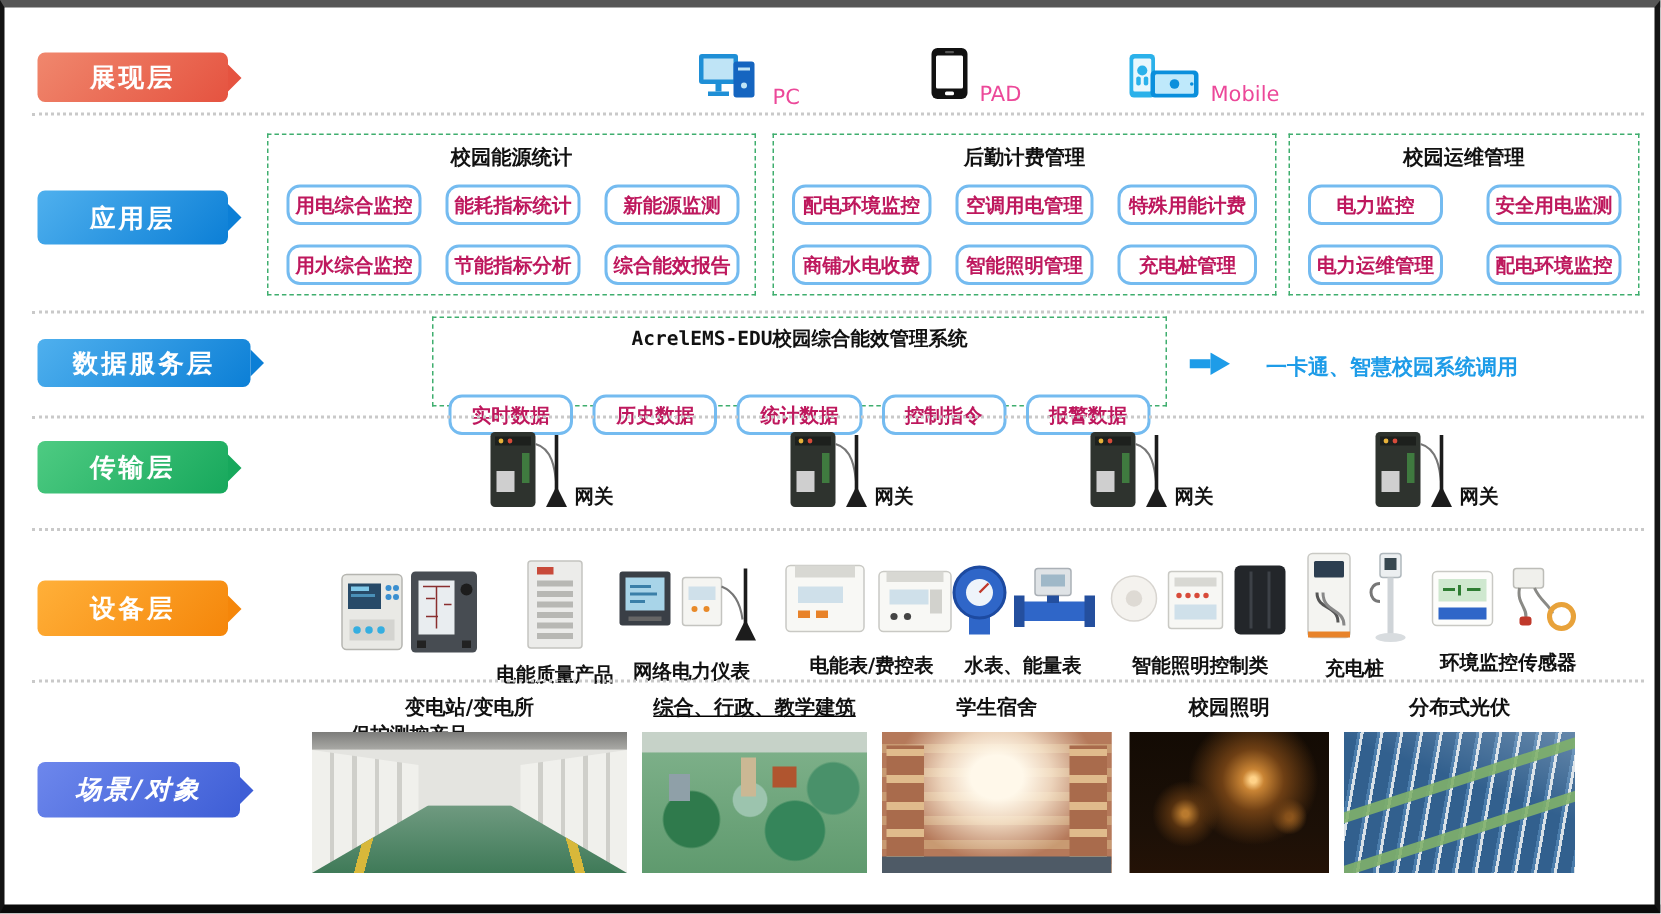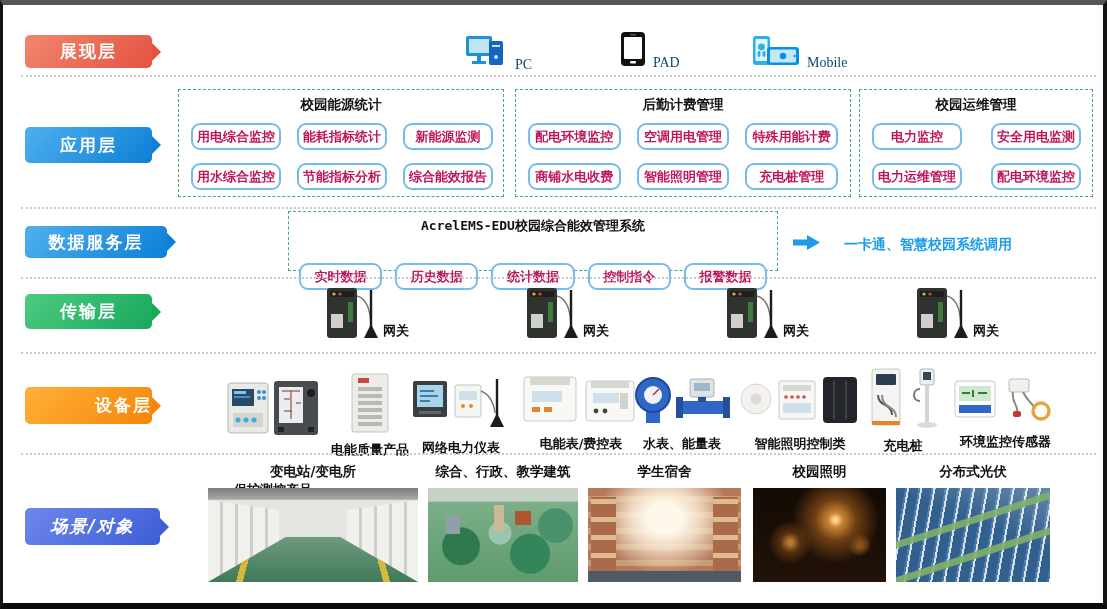--- a/index.html
+++ b/index.html
@@ -24,21 +24,21 @@
     border-left:9px solid var(--c);
   }
   .b-red   { background:linear-gradient(135deg,#f0876d,#e55340); --c:#e55340; }
   .b-blue  { background:linear-gradient(135deg,#4fb0ee,#0c7fd6); --c:#0c7fd6; }
   .b-green { background:linear-gradient(135deg,#4ecb82,#17a85c); --c:#17a85c; }
   .b-orange{ background:linear-gradient(135deg,#ffb039,#f5860a); --c:#f5860a; }
   .b-violet{ background:linear-gradient(135deg,#6d87ec,#3e5ed6); --c:#3e5ed6; }
 
   
   .terminal { position:absolute; display:flex; align-items:flex-end; gap:6px; }
-  .terminal .t-label { font-size:14px; color:#0c4a6e; padding-bottom:2px;font-family:Liberation Serif, serif; }
+  .terminal .t-label { font-size:14px; color:#ec4899; padding-bottom:2px; }
 
   
   .group {
     position:absolute; border:1px dashed #3fae6e; background:#fff; padding:6px 12px 10px;
   }
   .group-title { text-align:center; font-size:13.5px; font-weight:bold; color:#111; margin-bottom:9px; }
   .grid3 { display:grid; grid-template-columns:repeat(3,1fr); gap:13px 16px; }
   .grid2 { display:grid; grid-template-columns:repeat(2,1fr); gap:13px 29px; }
   .chip {
     height:27px; background:#fff; border:2px solid #74bbf0; border-radius:9px;
@@ -312,21 +312,21 @@
         <path d="M34 10 C45 13 47 26 48 38" stroke="#777" fill="none" stroke-width="1.4"></path>
         <line x1="48" y1="4" x2="48" y2="42" stroke="#1c1c1c" stroke-width="2.4"></line>
         <path d="M41 52 L55 52 L48 38 Z" fill="#1c1c1c"></path>
       </svg>
     </span>
     <span class="g-label">网关</span>
   </div>
 
   <div class="sep" style="top:347px;"></div>
 
-  <div class="banner b-orange" style="left:22px;top:382px;width:127px;height:37px;justify-content:flex-end;">
+  <div class="banner b-orange" style="left:22px;top:382px;width:127px;height:37px;">
     <span>设备层</span>
   </div>
 
   <div class="device-group" style="left:220px;top:372px;width:100px;gap:36px;">
     <span>
       <svg width="95" height="60" viewBox="0 0 95 60">
         <rect x="2" y="6" width="40" height="50" rx="3" fill="#e9e9e5" stroke="#b5b5b0"></rect>
         <rect x="6" y="12" width="22" height="17" fill="#274a68"></rect>
         <rect x="8" y="14" width="12" height="3" fill="#7fc8e8"></rect>
           <rect x="8" y="19" width="16" height="2" fill="#4a90b8"></rect>
@@ -483,21 +483,21 @@
 
   <div class="scene" style="left:205px;top:458px;width:210px;">
     <span class="scene-label">变电站/变电所</span>
     <div class="scene-img s-sub">
       <div class="sub-left"></div>
         <div class="sub-right"></div>
         <div class="sub-floor"></div>
     </div>
   </div>
 
-  <div class="scene" style="left:425px;top:458px;width:150px;">
+  <div class="scene" style="left:425px;top:458px;width:150px;text-decoration:underline;">
     <span class="scene-label">综合、行政、教学建筑</span>
     <div class="scene-img s-campus">
       <div class="bld1"></div>
         <div class="bld2"></div>
         <div class="bld3"></div>
     </div>
   </div>
 
   <div class="scene" style="left:585px;top:458px;width:153px;">
     <span class="scene-label">学生宿舍</span>

